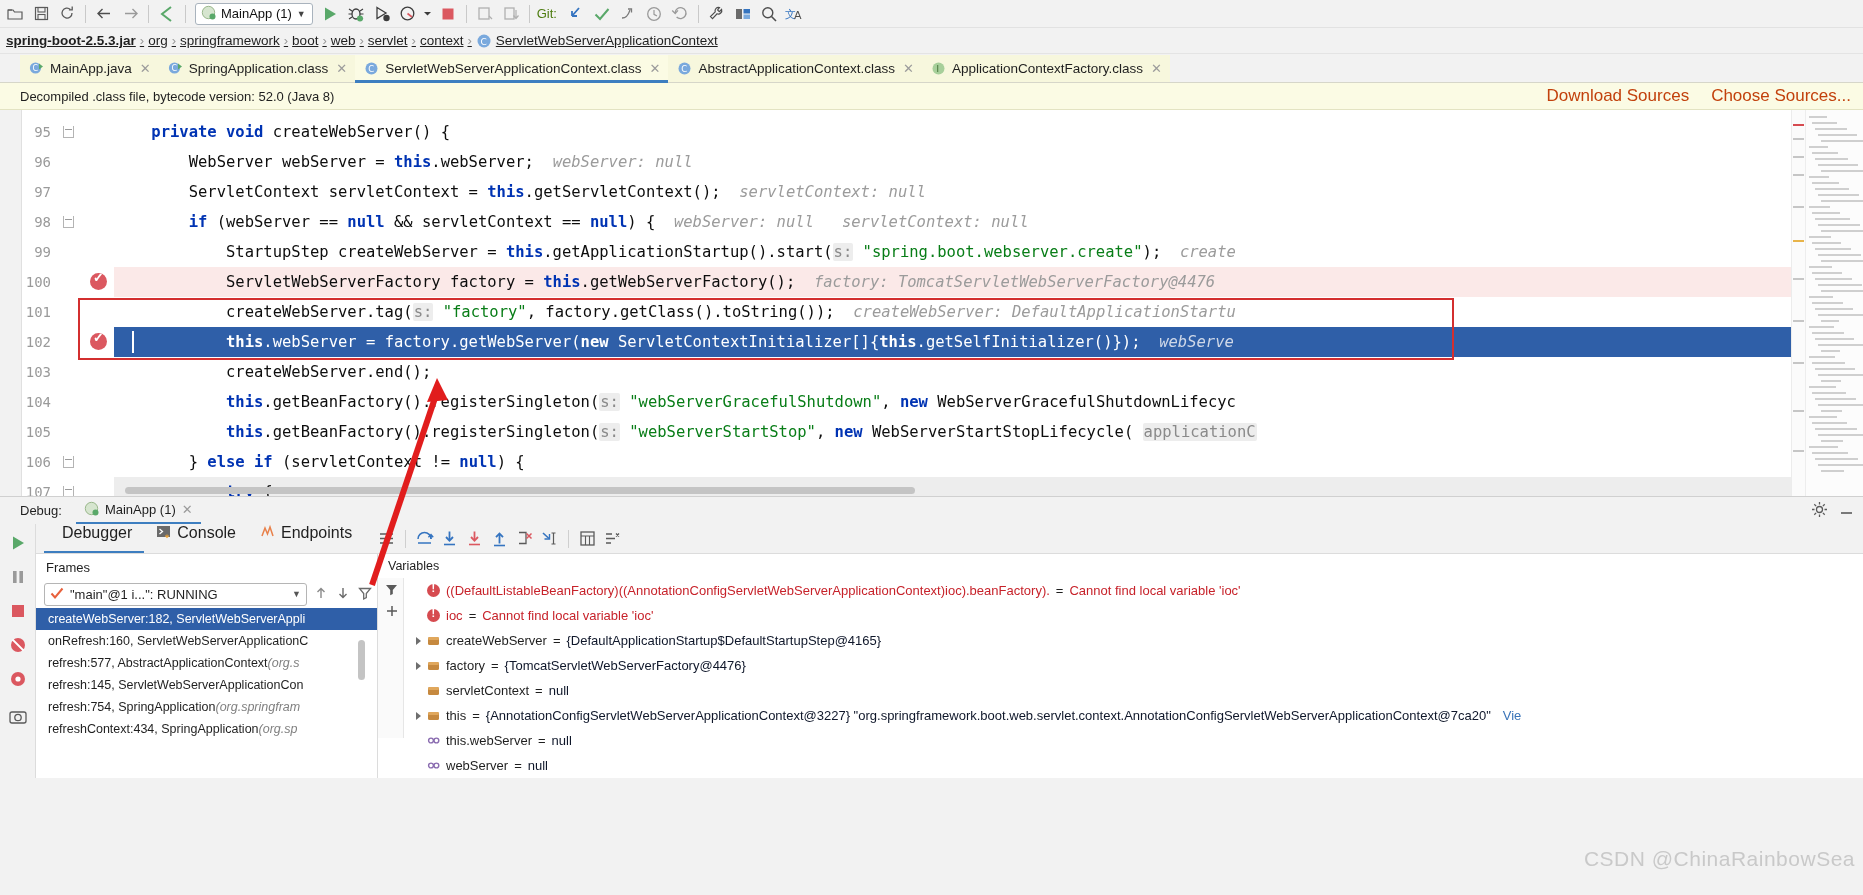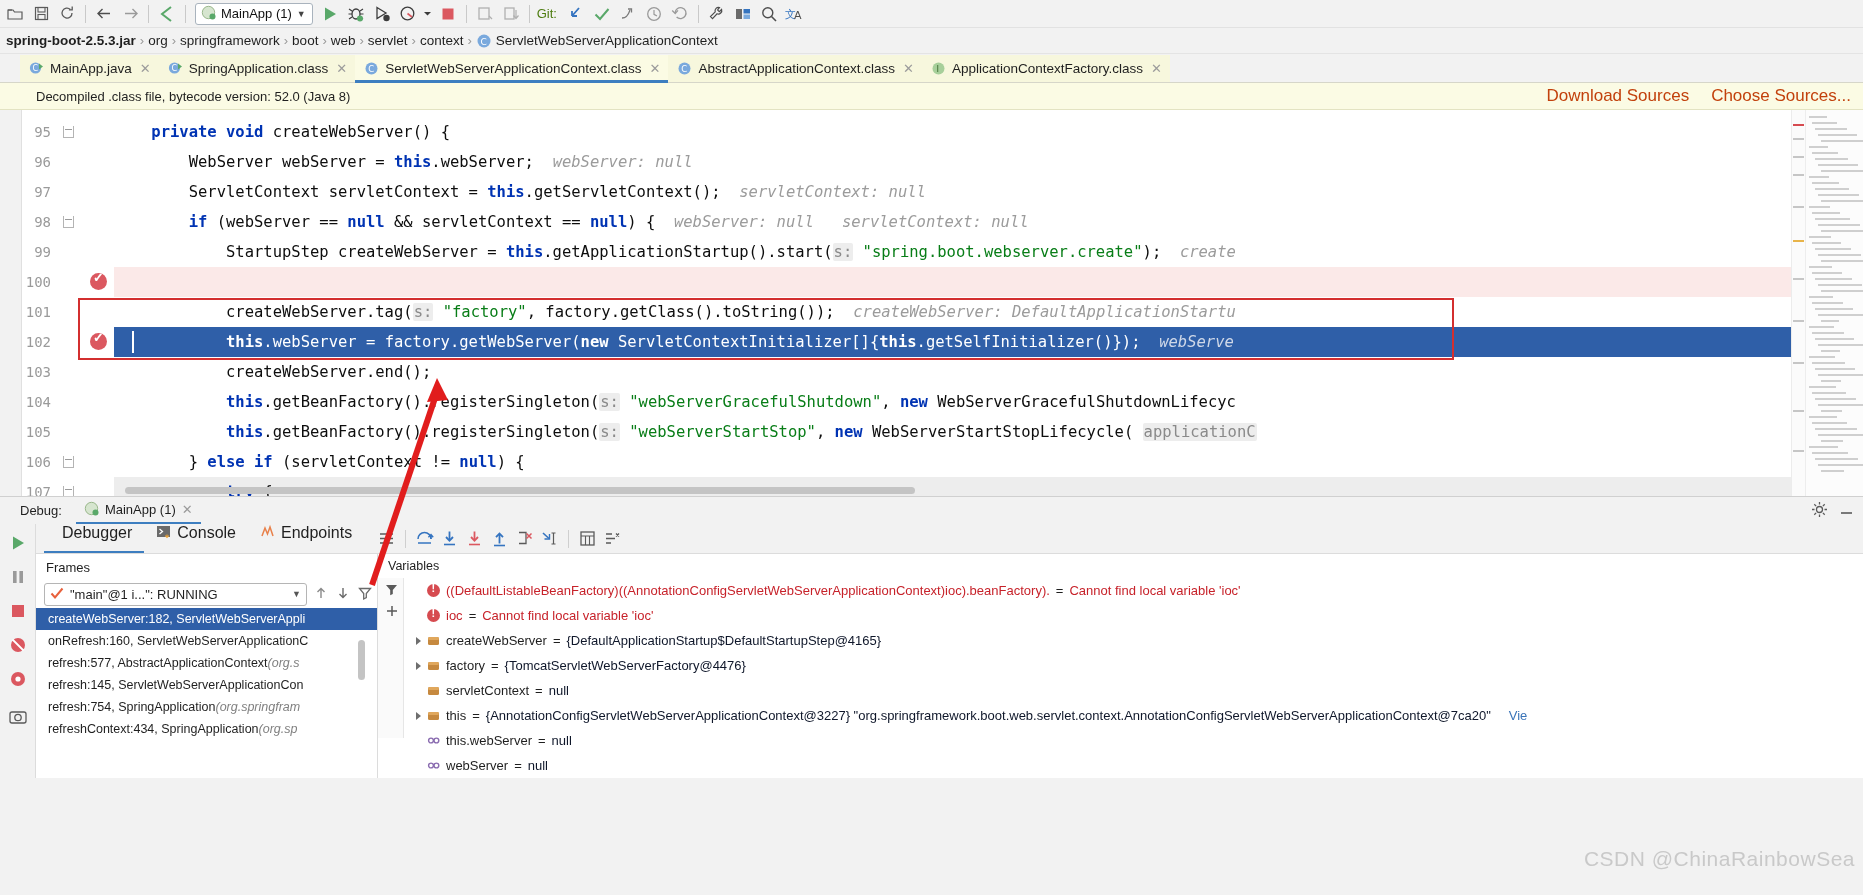--- a/index.html
+++ b/index.html
@@ -20,21 +20,21 @@
   .runconfig{
     height:22px; border:1px solid #a9b3bd; background:#fff; border-radius:3px;
     display:flex; align-items:center; gap:5px; padding:0 6px 0 5px; margin:0 4px;
   }
   .runconfig .lbl{ font-size:13px; color:#111; }
   .gitlabel{ font-size:13px; color:#4d7c0f; margin:0 6px 0 2px; }
 
   
   #breadcrumb{
     height:26px; background:#f2f2f2; display:flex; align-items:center;
-    padding-left:2px; font-size:13.5px; border-bottom:1px solid #e4e4e4;
+    padding-left:2px; font-size:13.5px; border-bottom:1px solid #e4e4e4;text-decoration:underline;
   }
   #breadcrumb .crumb{ display:flex; align-items:center; gap:4px; padding:0 4px; }
   #breadcrumb .crumb.first{ font-weight:bold; }
   #breadcrumb .sepchar{ color:#9a9a9a; font-size:13px; }
 
   
   #tabsbar{
     height:29px; background:#f2f2f2; display:flex; align-items:flex-end;
     border-bottom:1px solid #d6d6c9; position:relative; padding-left:20px;
   }
@@ -46,21 +46,21 @@
   .etab.active{ background:#fbfbe4; }
   .etab.active:after{
     content:""; position:absolute; left:0; right:0; bottom:-1px; height:3px; background:#3d7ec0;
   }
   .etab .x{ color:#9b9b9b; font-size:13px; padding-left:2px; }
   .ticon{ width:15px; height:15px; position:relative; flex:none; }
 
   
   #notice{
     height:27px; background:#fbfbe4; border-bottom:1px solid #e3e3c2;
-    display:flex; align-items:center; padding:0 12px 0 36px; font-size:13px;
+    display:flex; align-items:center; padding:0 12px 0 20px; font-size:13px;
     position:relative;
   }
   #notice .links{ margin-left:auto; display:flex; gap:22px; }
   #notice .links a{ color:#c2410c; text-decoration:none; font-size:17px;text-align:center; }
 
   
   #editorwrap{ position:relative; height:386px; background:#fff; display:flex; }
   #leftstrip{ width:22px; background:#f2f2f2; border-right:1px solid #e0e0e0; position:relative; }
   #gutter{ width:92px; background:#fff; position:relative; flex:none; }
   #codearea{ flex:1; position:relative; overflow:hidden; background:#fff; }
@@ -496,20 +496,21 @@
         <div class="codeline">        WebServer webServer = <span class="kw">this</span>.webServer;  <span class="hint">webServer: null</span></div>
       </div>
       <div class="row" style="position: absolute; top: 127px; left: 0px; right: 0px;">
         <div class="codeline">            StartupStep createWebServer = <span class="kw">this</span>.getApplicationStartup().start(<span class="phint">s:</span> <span class="str">"spring.boot.webserver.create"</span>);  <span class="hint">create</span></div>
       </div>
       <div class="row" style="position: absolute; top: 97px; left: 0px; right: 0px;">
         <div class="codeline">        <span class="kw">if</span> (webServer == <span class="kw">null</span> &amp;&amp; servletContext == <span class="kw">null</span>) {  <span class="hint">webServer: null   servletContext: null</span></div>
       </div>
       <div class="row" style="position: absolute; top: 157px; left: 0px; right: 0px;">
         <div class="rowhi-exec"></div>
+        <div class="codeline">            ServletWebServerFactory factory = <span class="kw">this</span>.getWebServerFactory();  <span class="hint">factory: TomcatServletWebServerFactory@4476</span></div>
       </div>
       <div class="row" style="position: absolute; top: 187px; left: 0px; right: 0px;">
         <div class="codeline">            createWebServer.tag(<span class="phint">s:</span> <span class="str">"factory"</span>, factory.getClass().toString());  <span class="hint">createWebServer: DefaultApplicationStartu</span></div>
       </div>
       <div class="row" style="position: absolute; top: 217px; left: 0px; right: 0px;">
         <div class="rowhi-sel"></div>
         <div class="caret"></div>
         <div class="codeline sel-white">            <span class="kw">this</span>.webServer = factory.getWebServer(<span class="kw">new</span> ServletContextInitializer[]{<span class="kw">this</span>.getSelfInitializer()});  <span class="hint">webServe</span></div>
       </div>
       <div class="row" style="position: absolute; top: 247px; left: 0px; right: 0px;">
@@ -880,21 +881,21 @@
               </div>
               <div class="varrow">
                 <span class="tri"></span>
                 <span class="ico-obj"><svg width="13" height="13" viewBox="0 0 13 13">
                     <rect x="1" y="3" width="11" height="8" rx="1.5" fill="#c6893f"></rect>
                     <rect x="1" y="3" width="11" height="3" rx="1.5" fill="#e0a75c"></rect>
                   </svg></span>
                 <span class="vname">this</span>
                 <span class="veq">=</span>
                 <span class="vval">{AnnotationConfigServletWebServerApplicationContext@3227} "org.springframework.boot.web.servlet.context.AnnotationConfigServletWebServerApplicationContext@7ca20"</span>
-                <span style="color:#3a74b8;margin-left:12px">Vie</span>
+                <span style="color:#3a74b8;margin-left:6px">Vie</span>
               </div>
               <div class="varrow">
                 <span class="tri ph"></span>
                 <span class="ico-obj"><svg width="13" height="13" viewBox="0 0 13 13">
                     <circle cx="4" cy="6.5" r="2.4" fill="none" stroke="#8a6cb0" stroke-width="1.4"></circle>
                     <circle cx="9.4" cy="6.5" r="2.4" fill="none" stroke="#8a6cb0" stroke-width="1.4"></circle>
                   </svg></span>
                 <span class="vname">this.webServer</span>
                 <span class="veq">=</span>
                 <span class="vval">null</span>

